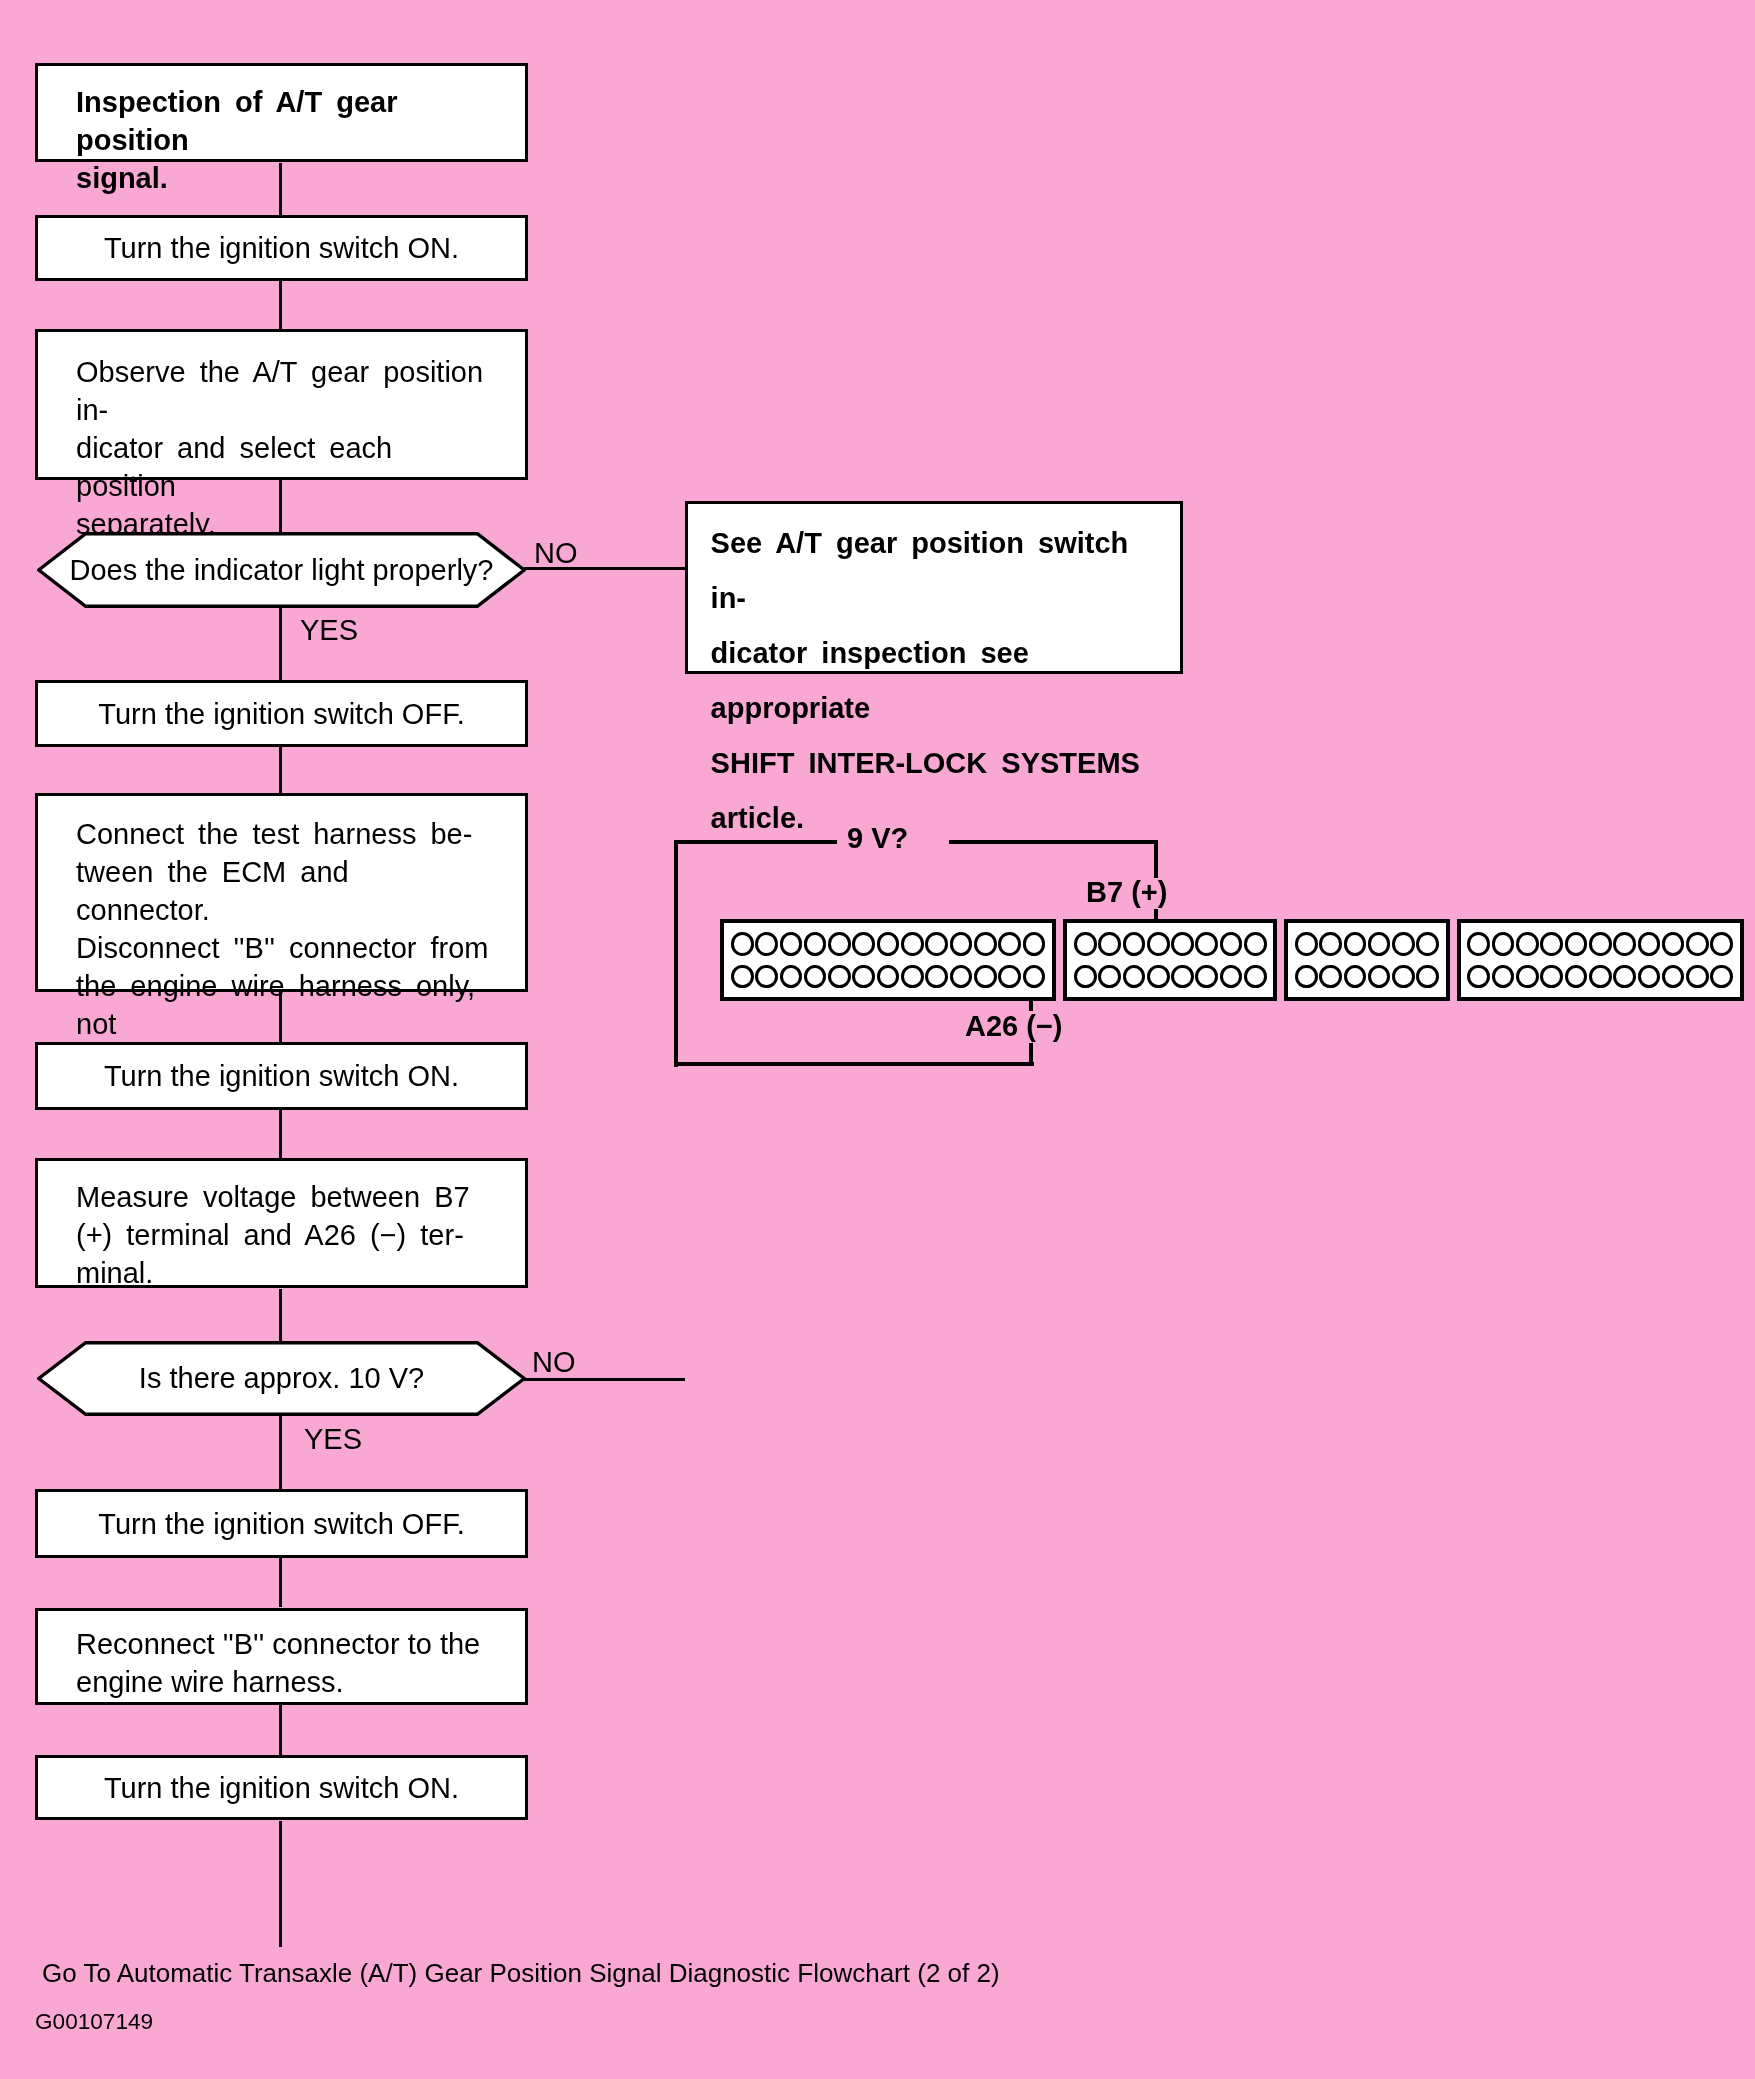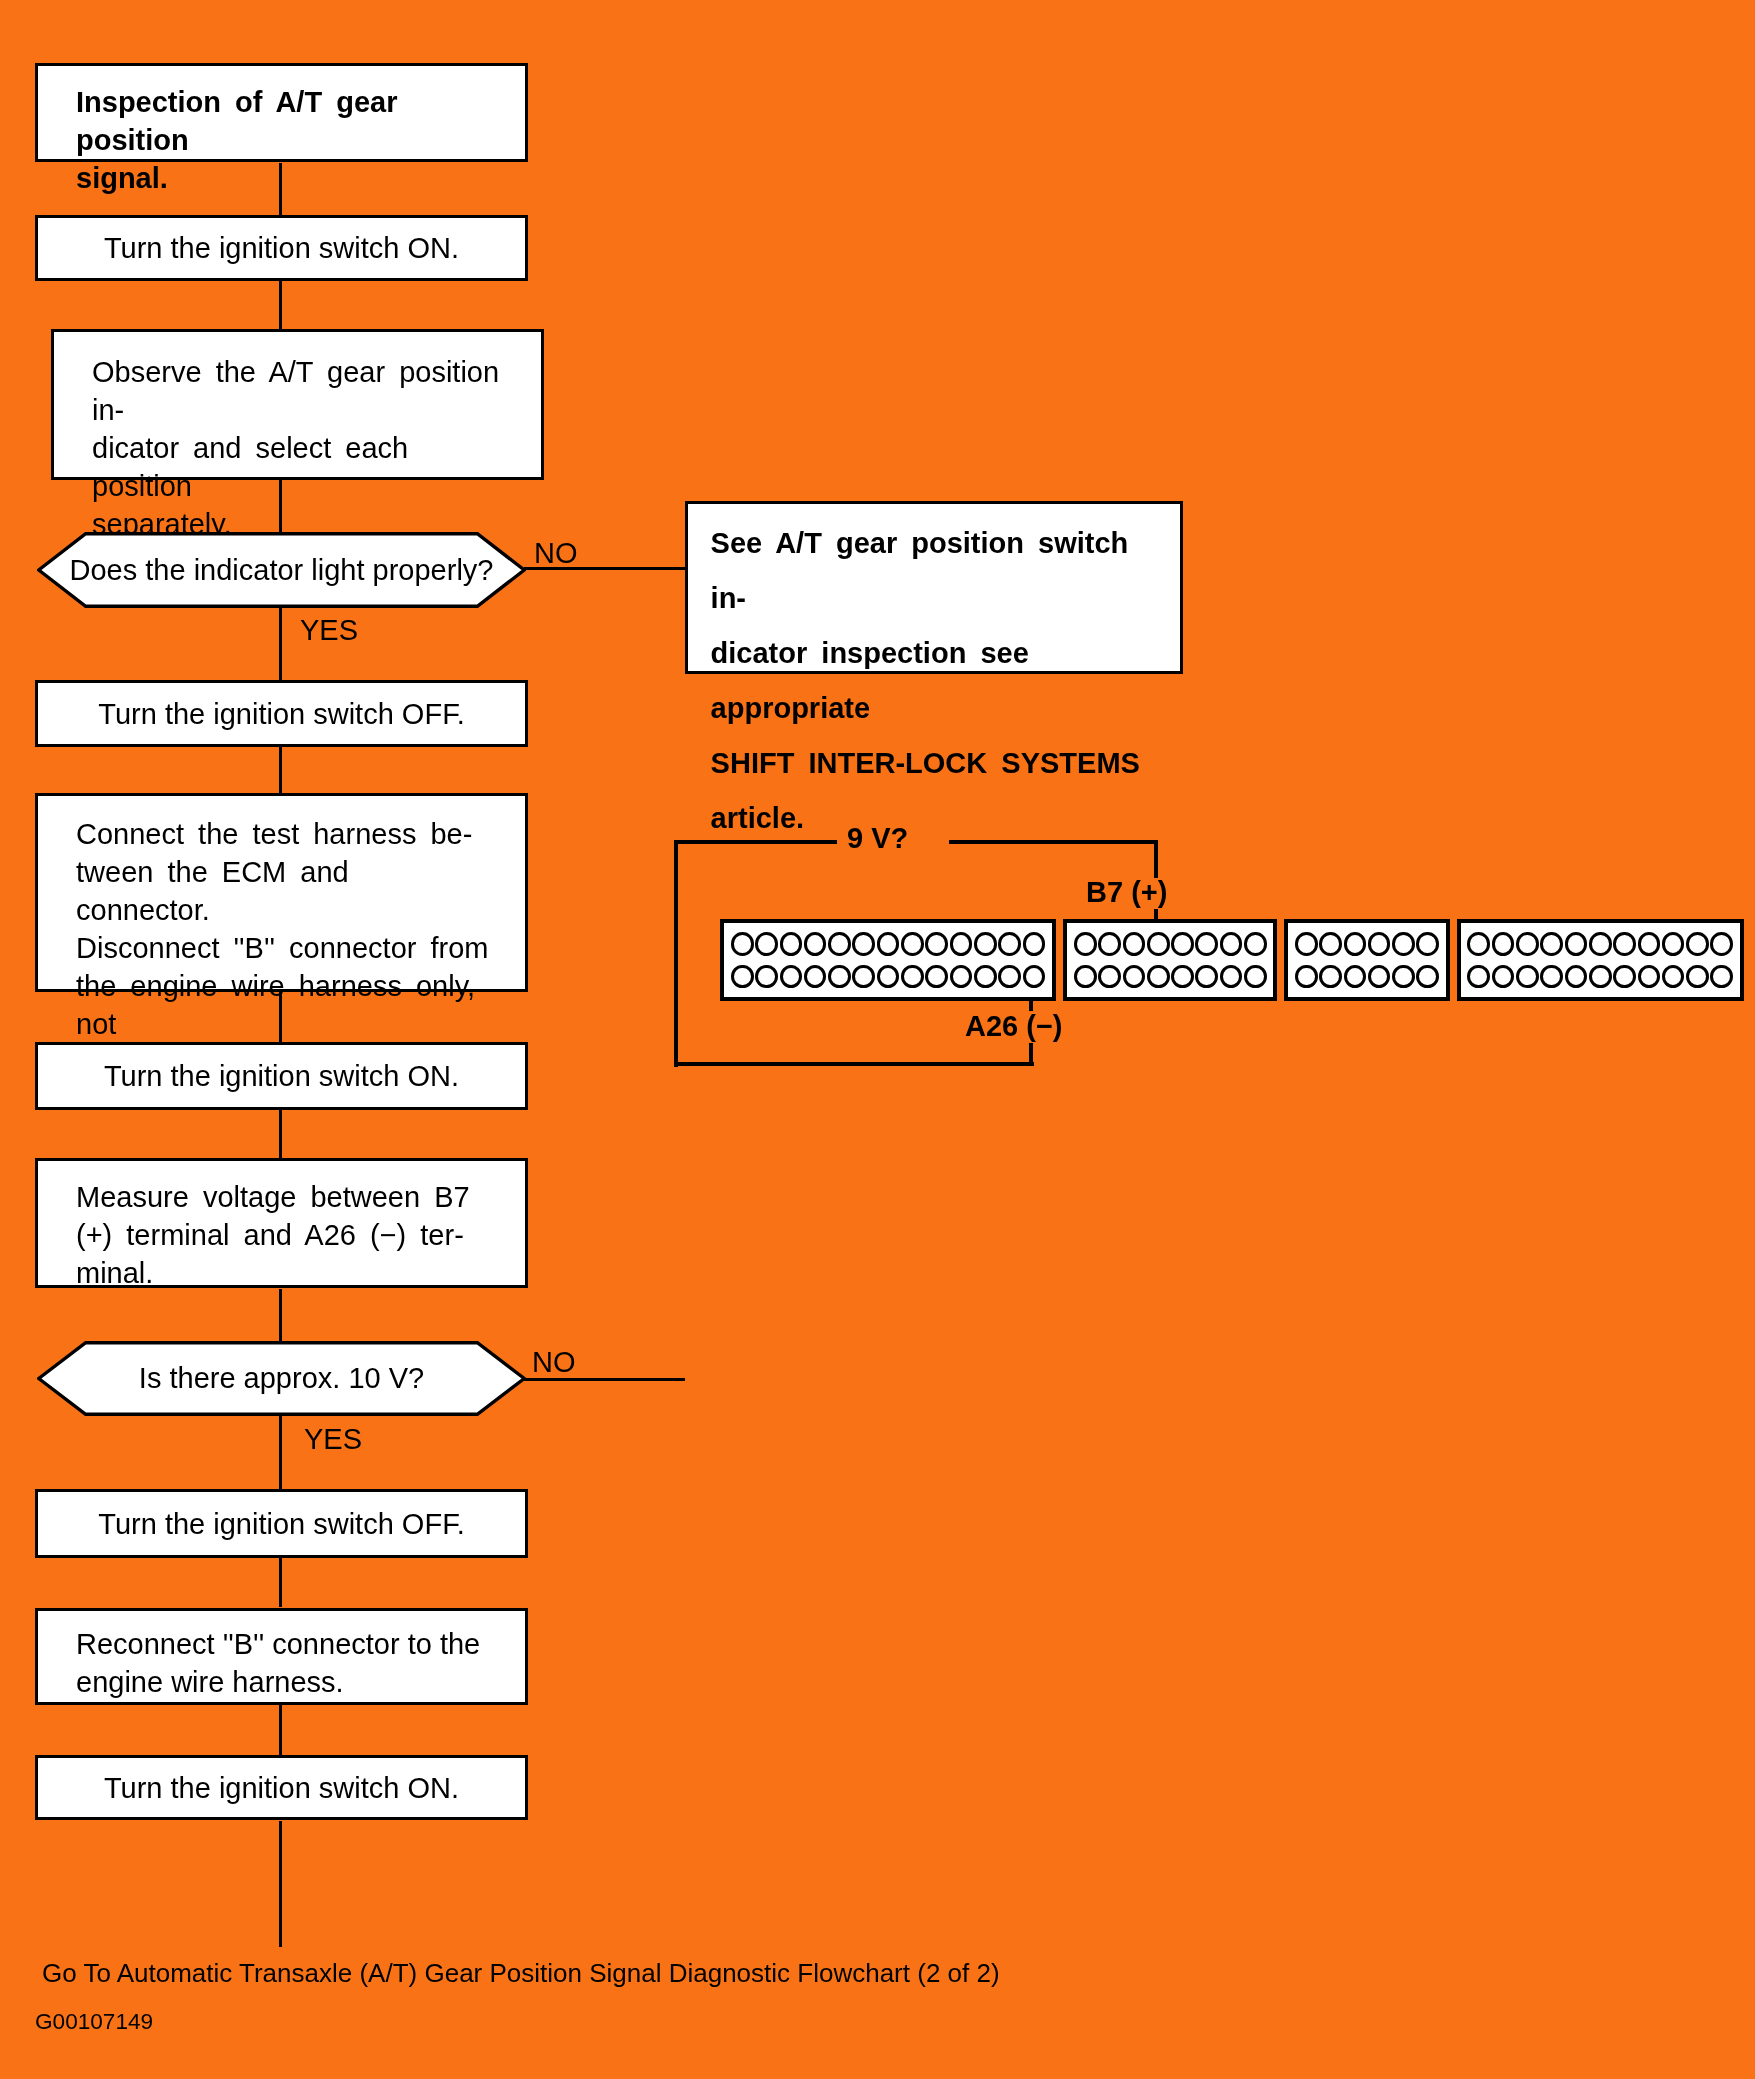--- a/index.html
+++ b/index.html
@@ -1,19 +1,19 @@
 <!DOCTYPE html>
 <html style="font-size:14px"><head>
 <meta charset="utf-8">
 <style>
   html,body{margin:0;padding:0;background:#ffffff;}
   #page{
     position:relative;
     width:1755px;height:2080px;
-    background:#f97316;
+    background:#f9a8d4;
     font-family:"Liberation Sans", sans-serif;
     color:#000;
   }
   
   .box{
     position:absolute;
     background:#fff;
     border:3.5px solid #000;
     box-sizing:border-box;
     font-size:29px;
@@ -68,21 +68,21 @@
 
   <div class="box bold lefty wide" style="left:35px;top:63px;width:493px;height:99px;padding-top:17.4px;">Inspection of A/T gear position
 signal.</div>
 
   <div class="vline" style="left:279px;top:163px;height:52px;"></div>
 
   <div class="box center" style="left:35px;top:215px;width:493px;height:66px;">Turn the ignition switch ON.</div>
 
   <div class="vline" style="left:279px;top:281px;height:48px;"></div>
 
-  <div class="box lefty wide" style="left:35px;top:329px;width:493px;height:151px;padding-top:21px;margin-left:16px;">Observe the A/T gear position in-
+  <div class="box lefty wide" style="left:35px;top:329px;width:493px;height:151px;padding-top:21px;">Observe the A/T gear position in-
 dicator and select each position
 separately.</div>
 
   <div class="vline" style="left:279px;top:480px;height:52px;"></div>
 
   <div class="hex" style="left:37px;top:532px;width:489px;height:76px;">
     <svg viewBox="0 0 563 88" preserveAspectRatio="none">
       <polygon points="56,2 507,2 561,44 507,86 56,86 2,44" fill="#ffffff" stroke="#000000" stroke-width="4"></polygon>
     </svg>
     <div class="hex-label">Does the indicator light properly?</div>

